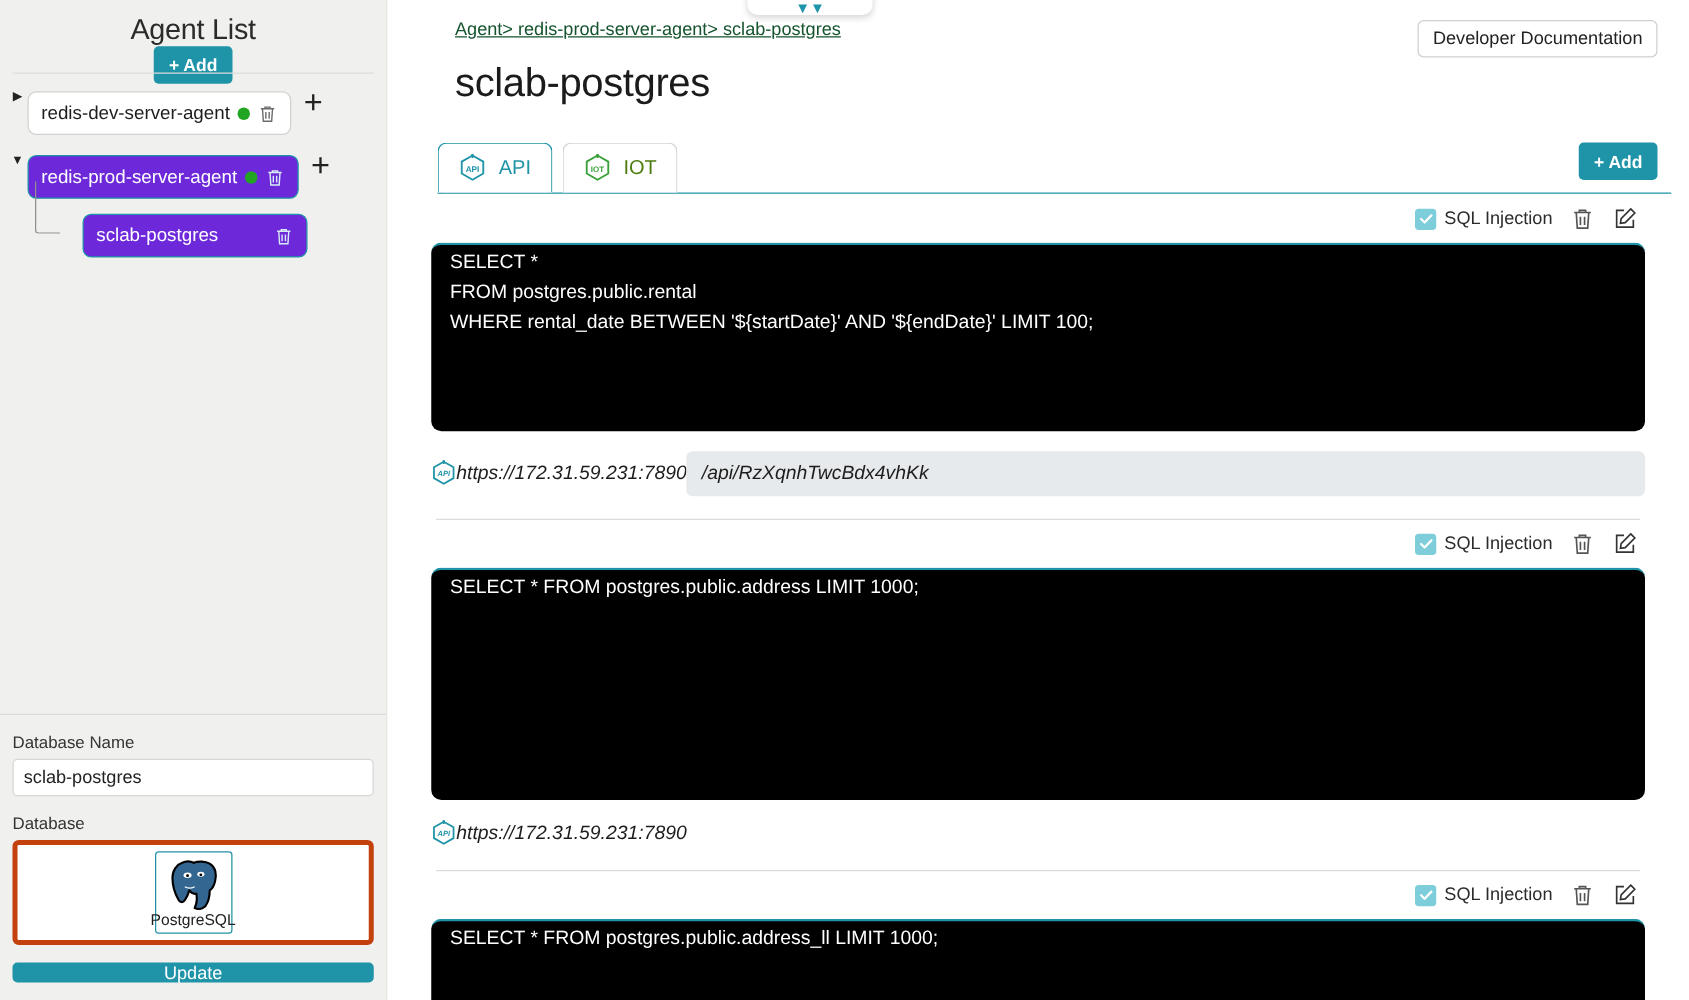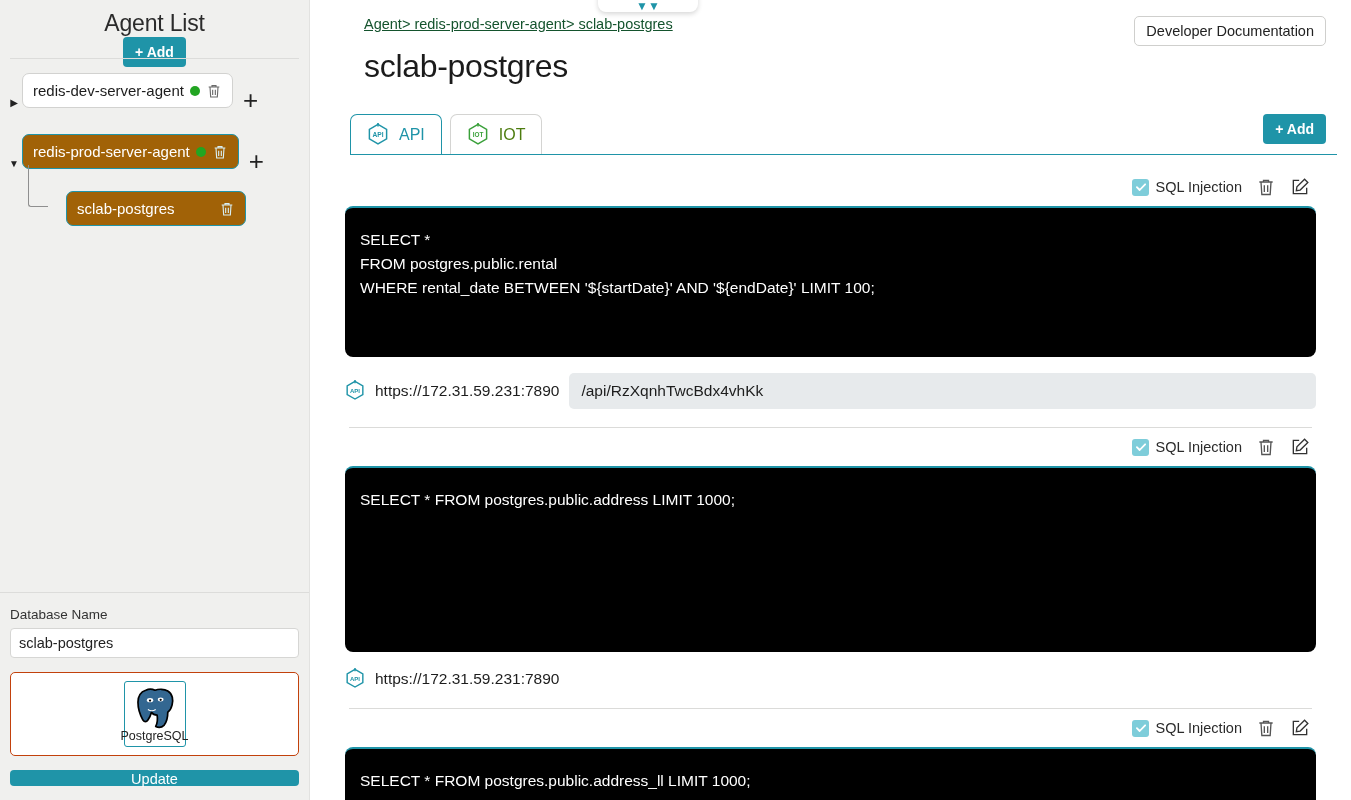--- a/index.html
+++ b/index.html
@@ -33,41 +33,41 @@
   }
   .btn-teal {
     background: #1f94a8; color: #fff; border: none;
     border-radius: 4px; font-size: 14px; font-weight: bold;
     padding: 7px 12px; cursor: pointer;
     font-family: "Liberation Sans", sans-serif;
   }
   .sidebar-sep { height: 1px; background: #dcdcda; margin: 6px 10px 0 10px; }
 
   .tree { padding: 14px 10px 0 6px; flex: 1 1 auto; overflow: hidden; }
-  .tree-row { display: flex; align-items: flex-end; margin-bottom: 26px; position: relative; }
+  .tree-row { display: flex; align-items: flex-start; margin-bottom: 16px; position: relative; }
   .caret {
     width: 16px; flex: 0 0 16px; text-align: center;
     font-size: 10px; color: #222; cursor: pointer; line-height: 1;
     user-select: none;
   }
   .caret.collapsed::before { content: "\25B6"; }
   .caret.expanded::before { content: "\25BC"; }
   .node {
     display: flex; align-items: center; gap: 6px;
     border-radius: 7px;
     padding: 8px 10px;
     font-size: 15px;
     min-width: 0;
     cursor: pointer;
   }
   .node.plain {
     background: #ffffff; border: 1px solid #d2d2d0; color: #1d1d1d;
   }
   .node.active {
-    background: #a16207; border: 1px solid #1f94a8; color: #ffffff;
+    background: #6d28d9; border: 1px solid #1f94a8; color: #ffffff;
   }
   .node .label { white-space: nowrap; }
   .status-dot { width: 10px; height: 10px; border-radius: 50%; background: #22a522; flex: 0 0 10px; }
   .icon-trash { width: 16px; height: 16px; flex: 0 0 16px; display: block; cursor: pointer; }
   .plus-btn {
     margin-left: 10px; font-size: 26px; line-height: 16px; color: #222;
     cursor: pointer; font-weight: 300; user-select: none;
   }
   .child-row {
     display: flex; align-items: center; margin-left: 22px; position: relative;
@@ -87,21 +87,21 @@
     margin-top: 26px;
   }
   .form-label { font-size: 13.5px; color: #333; margin-bottom: 6px; }
   .text-input {
     width: 100%; height: 30px; border: 1px solid #d6d6d4; border-radius: 4px;
     background: #fff; font-size: 14.5px; color: #222; padding: 2px 8px;
     font-family: "Liberation Sans", sans-serif;
   }
   .spacer8 { height: 14px; }
   .db-box {
-    width: 100%; height: 84px; border: 1px solid #c2410c; border-radius: 5px;
+    width: 100%; height: 84px; border: 4px solid #c2410c; border-radius: 5px;
     background: #fff; display: flex; align-items: center; justify-content: center;
   }
   .db-card {
     border: 1px solid #1f94a8; border-radius: 3px;
     width: 62px; height: 66px;
     display: flex; flex-direction: column; align-items: center; justify-content: flex-end;
     padding-bottom: 2px; cursor: pointer; background: #fff;
   }
   .db-card .elephant { width: 46px; height: 44px; }
   .db-card .db-name { font-size: 12.5px; color: #222; line-height: 1.1; }
@@ -155,49 +155,49 @@
   .add-top-btn {
     position: absolute; top: 114px; right: 25px;
     background: #1f94a8; color: #fff; border: none; border-radius: 4px;
     font-size: 14px; font-weight: bold; padding: 7px 12px; cursor: pointer;
     font-family: "Liberation Sans", sans-serif;
   }
 
   .scroll-area {
     position: absolute; top: 156px; left: 0; right: 0; bottom: 0;
     overflow: hidden;
-    margin-top: 12px;
   }
   .entry { position: relative; padding: 0 25px 0 25px; }
   .entry-toolbar {
     display: flex; align-items: center; justify-content: flex-end; gap: 14px;
     height: 38px; padding-right: 16px;
   }
   .chk {
     width: 17px; height: 17px; border-radius: 3px; background: #7ecdda;
     display: flex; align-items: center; justify-content: center; cursor: pointer;
   }
   .chk svg { width: 12px; height: 12px; display: block; }
   .chk-label { font-size: 14.5px; color: #2b2b2b; margin-left: -8px; }
   .tool-icon { width: 20px; height: 20px; cursor: pointer; display: block; }
 
   .code-block {
     background: #000; color: #fff;
     border-radius: 8px; border-top: 2px solid #1f94a8;
-    padding: 20px 15px;
+    padding: 2px 15px;
     font-size: 15.5px; line-height: 1.56;
     white-space: pre-wrap; word-break: break-word;
     margin: 0 10px 0 10px;
   }
   .code-block.tall { height: 151px; }
   .code-block.mid { height: 186px; }
 
   .url-row {
-    display: flex; align-items: center; gap: 10px;
+    display: flex; align-items: center; 
     padding: 16px 10px 0 10px;
+    font-style: italic;
   }
   .url-row .hexico { width: 20px; height: 22px; flex: 0 0 20px; display: block; }
   .url-host { font-size: 15.5px; color: #1d1d1d; white-space: nowrap; }
   .url-path {
     flex: 1 1 auto; background: #e7eaec; border-radius: 5px;
     height: 36px; display: flex; align-items: center; padding: 0 12px;
     font-size: 15.5px; color: #1d1d1d;
   }
   .entry-divider { height: 1px; background: #dbdbd9; margin: 18px 14px 0 14px; }
 </style>
@@ -254,20 +254,21 @@
             </svg>
           </span>
         </div>
       </div>
     </div>
 
     <div class="sidebar-form">
       <div class="form-label">Database Name</div>
       <input class="text-input" type="text" value="sclab-postgres" style="">
       <div class="spacer8"></div>
+      <div class="form-label">Database</div>
       <div class="db-box">
         <div class="db-card">
           <span class="elephant">
             <svg viewBox="0 0 64 62" width="46" height="44">
               <g stroke="#000" stroke-width="2.4" fill="#336791" stroke-linejoin="round">
                 <path d="M50 7c-5-3-13-3-18-1-4-2-9-2-13 0C13 8 8 14 8 23c0 8 3 18 7 25 2 3 5 3 7 0 2-3 4-7 5-11 2 3 5 4 8 4 1 6 0 12-2 16 4 2 9 1 12-2 3-4 5-11 5-18 3-2 5-6 6-10 2-7 1-16-6-20z"></path>
               </g>
               <g fill="#fff">
                 <ellipse cx="25" cy="20" rx="4.5" ry="3"></ellipse>
                 <ellipse cx="40" cy="19" rx="4" ry="2.8"></ellipse>

